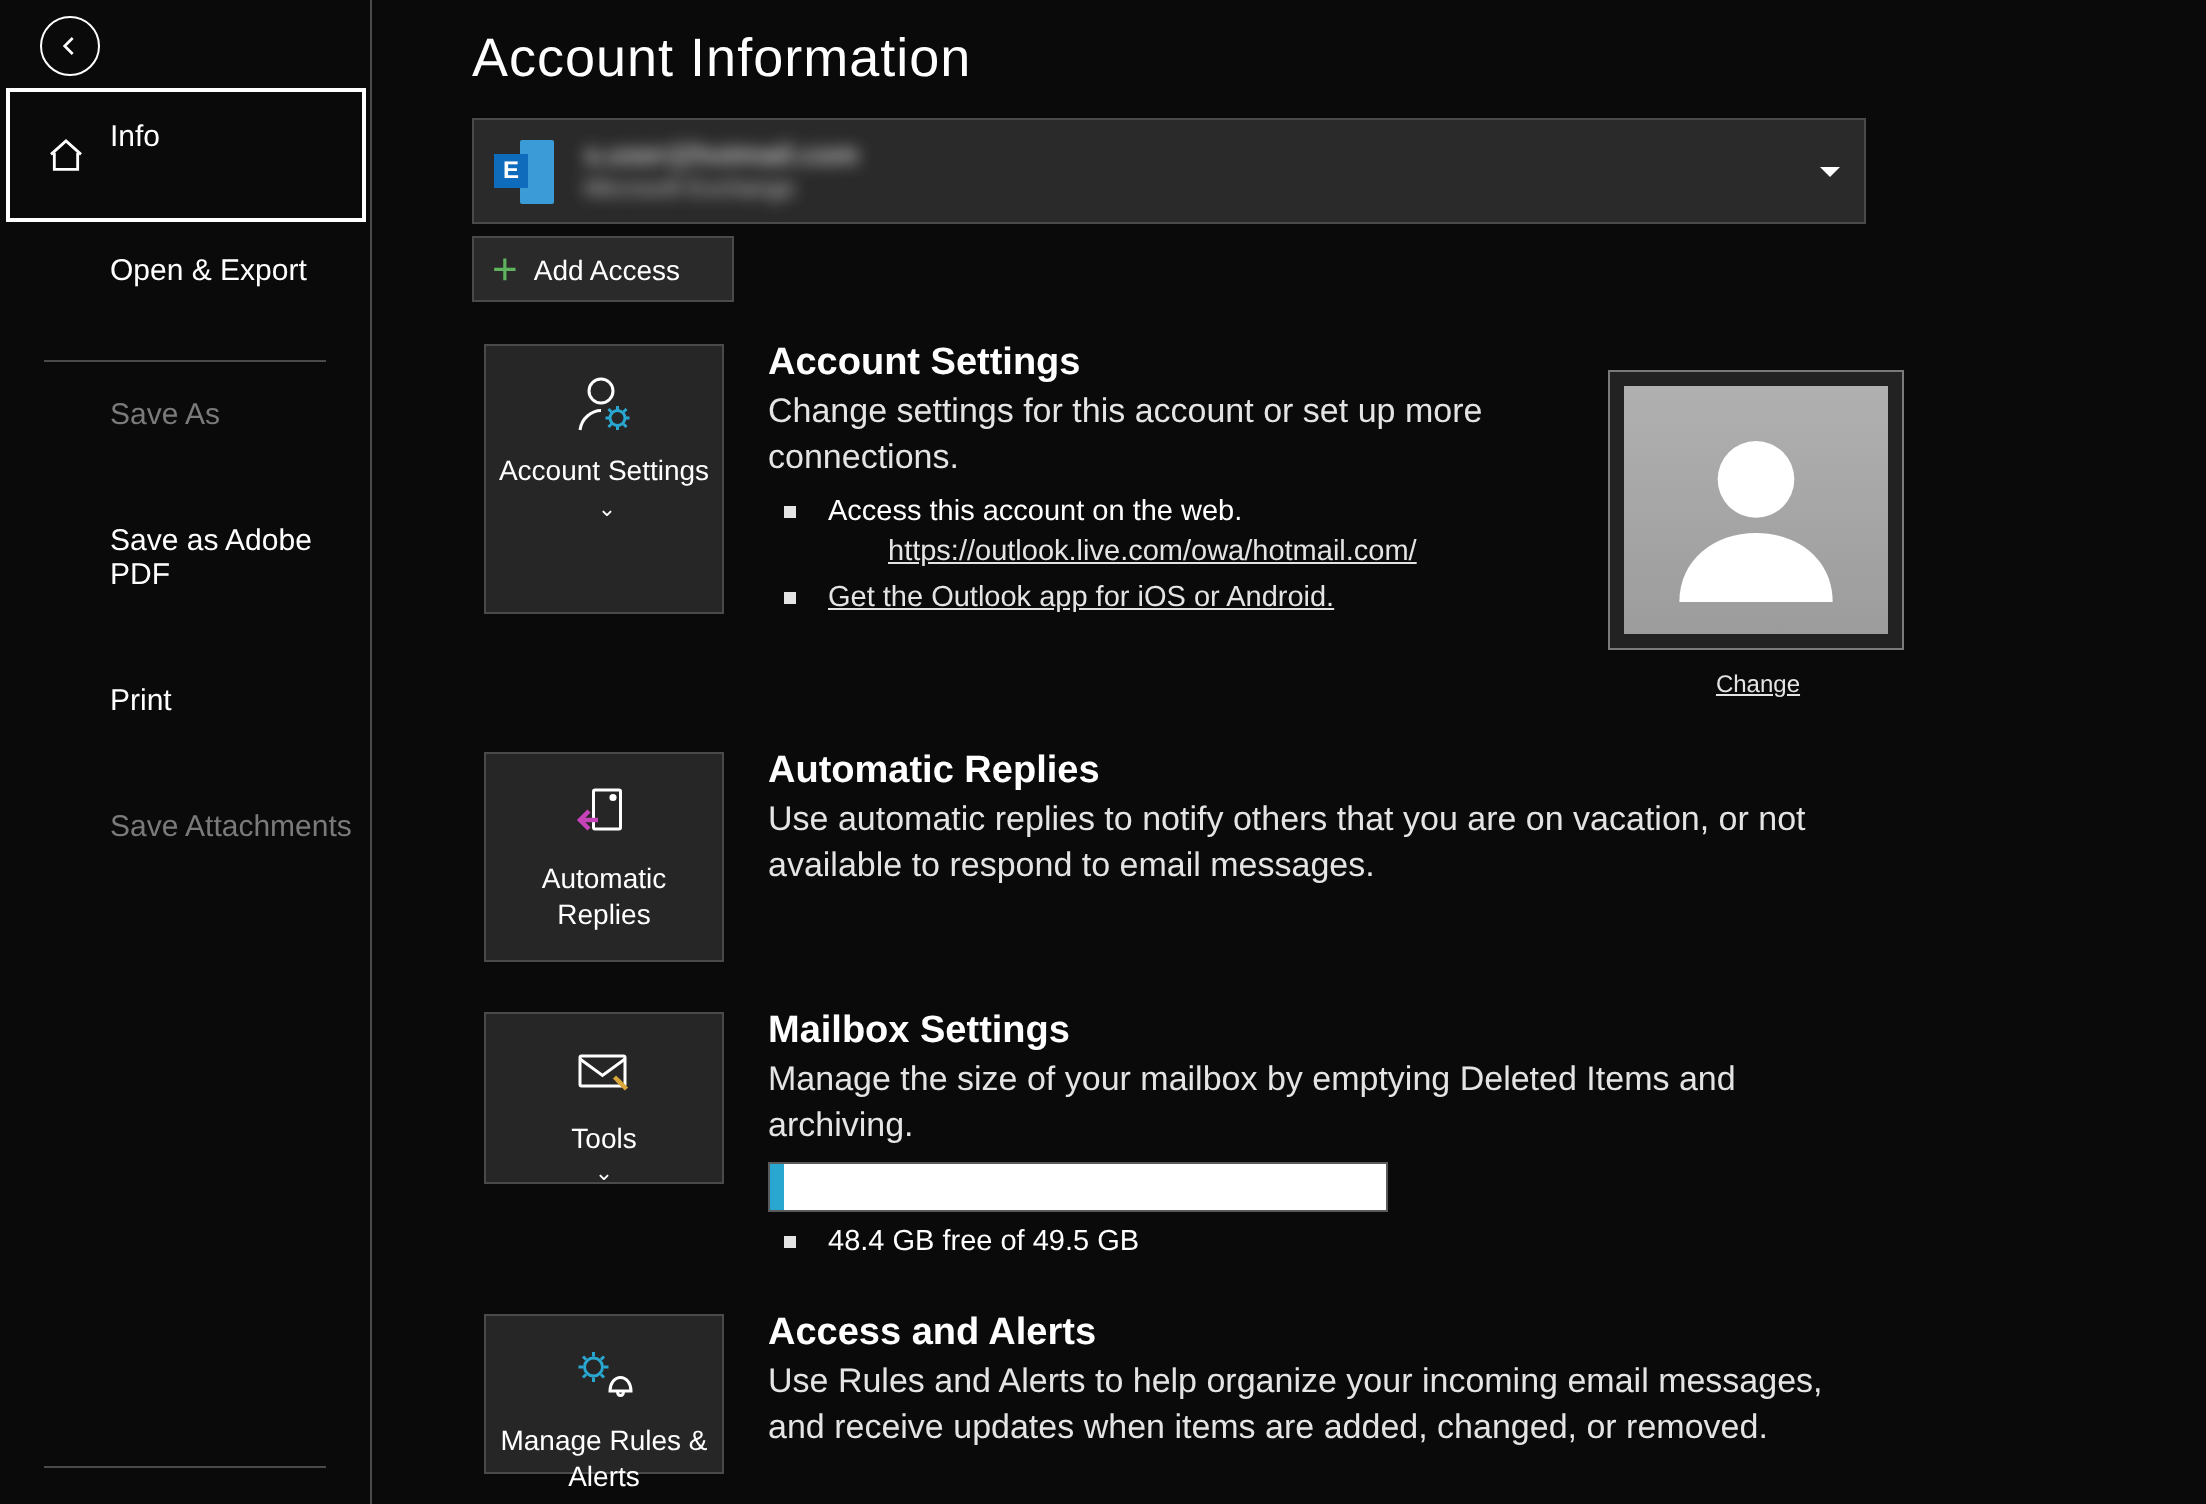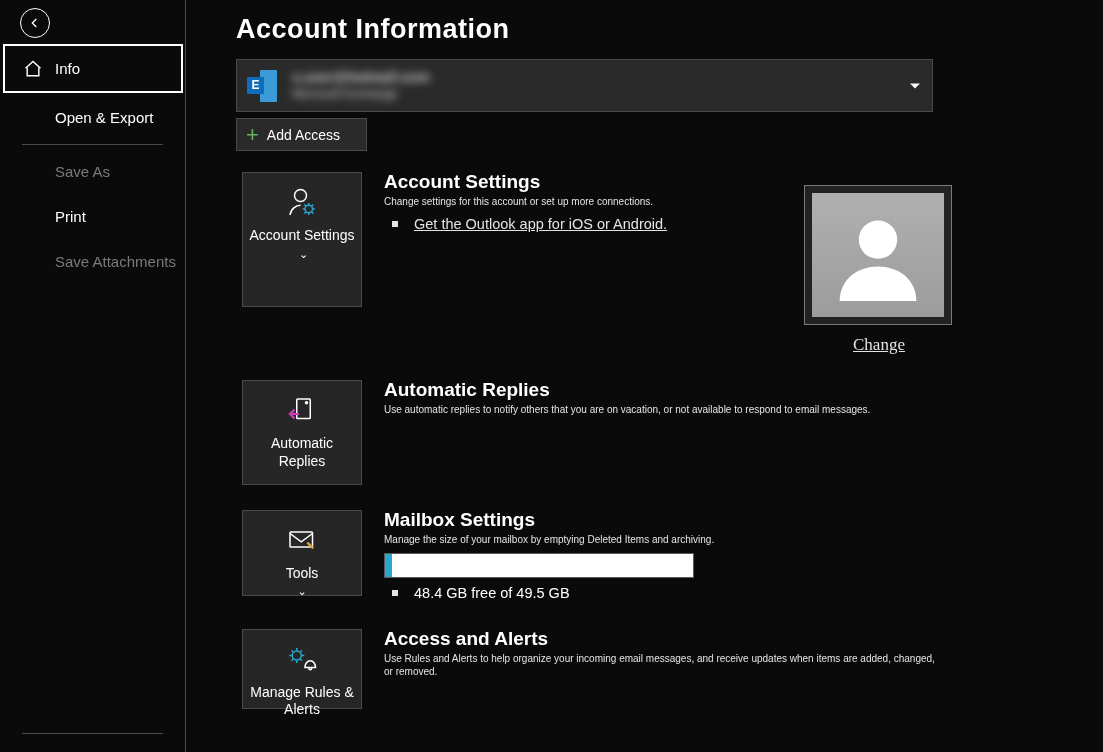--- a/index.html
+++ b/index.html
@@ -23,21 +23,21 @@
   .back-btn {
     width: 30px; height: 30px;
     border: 1.3px solid #ffffff;
     border-radius: 50%;
     margin: 8px 0 6px 20px;
     display: flex; align-items: center; justify-content: center;
     cursor: pointer;
   }
   .back-btn svg { width: 16px; height: 16px; }
   .nav-item {
-    padding: 14px 8px 14px 55px;
+    padding: 14px 8px 32px 55px;
     font-size: 15px;
     color: #ffffff;
     cursor: pointer;
   }
   .nav-item.selected {
     border: 2px solid #ffffff;
     margin: 2px 2px 2px 3px;
     padding-left: 50px;
     position: relative;
   }
@@ -56,21 +56,21 @@
     height: 1px; background: #4a4a4a;
   }
 
   
   .main {
     flex: 1;
     padding: 14px 0 0 50px;
     overflow: hidden;
   }
   .main h1 {
-    font-size: 27px; font-weight: 700; letter-spacing: .5px; margin-bottom: 14px;
+    font-size: 27px; font-weight: 400; letter-spacing: .5px; margin-bottom: 14px;
   }
 
   .account-selector {
     width: 697px; height: 53px;
     background: #2a2a2a;
     border: 1px solid #4a4a4a;
     display: flex; align-items: center;
     padding: 0 10px;
     position: relative;
     cursor: pointer;
@@ -127,21 +127,21 @@
     margin: 5px 22px 0 6px;
     cursor: pointer;
   }
   .tile svg { width: 36px; height: 36px; display: block; margin: 0 auto 6px; }
   .tile .label { display: block; }
   .tile .chevron { display: inline-block; margin-left: 3px; font-size: 11px; }
   .tile .chevron-below { display: block; font-size: 11px; margin-top: 2px; }
 
   .section-body { flex: 1; padding-top: 4px; max-width: 560px; }
   .section-body h2 { font-size: 19px; font-weight: 600; }
-  .section-body .desc { font-size: 10px; color: #e4e4e4; margin-top: 2px; line-height: 1.35; }
+  .section-body .desc { font-size: 17px; color: #e4e4e4; margin-top: 2px; line-height: 1.35; }
   ul.bullets { list-style: none; margin-top: 4px; }
   ul.bullets li { position: relative; padding-left: 30px; font-size: 14.5px; line-height: 1.55; }
   ul.bullets li::before {
     content: ""; position: absolute; left: 8px; top: 8px;
     width: 6px; height: 6px; background: #e4e4e4;
   }
   ul.bullets li a, .change-link { color: #e4e4e4; text-decoration: underline; cursor: pointer; }
   ul.bullets li .indent { display: block; padding-left: 30px; margin-top: -2px; }
 
   .profile-col {
@@ -151,21 +151,21 @@
   .profile-col .frame {
     width: 148px; height: 140px;
     border: 1px solid #7a7a7a; padding: 7px; background: #222;
   }
   .profile-col .inner {
     width: 100%; height: 100%;
     background: #a8a8a8 linear-gradient(#b0b0b0,#9c9c9c);
     display: flex; align-items: center; justify-content: center;
   }
   .profile-col .inner svg { width: 92px; height: 92px; }
-  .profile-col .change-link { display: inline-block; margin-top: 10px; font-size: 17px; font-family: Liberation Serif, serif; }
+  .profile-col .change-link { display: inline-block; margin-top: 10px; font-size: 12px; }
 
   .progress {
     width: 310px; height: 25px;
     background: #ffffff;
     border: 1px solid #5a5a5a;
     margin-top: 6px;
     position: relative;
   }
   .progress .fill {
     position: absolute; left: 0; top: 0; bottom: 0;
@@ -192,20 +192,23 @@
         <path d="M5 10v10h14V10"></path>
     </svg>
     <span>Info</span>
   </div>
   <div class="nav-item">
     <span>Open &amp; Export</span>
   </div>
   <div class="nav-divider"></div>
   <div class="nav-item disabled">
     <span>Save As</span>
+  </div>
+  <div class="nav-item">
+    <span>Save as Adobe PDF</span>
   </div>
   <div class="nav-item">
     <span>Print</span>
   </div>
   <div class="nav-item disabled">
     <span>Save Attachments</span>
   </div>
   <div class="bottom-divider"></div>
 </div>
 
@@ -239,20 +242,24 @@
       </svg>
       <span class="label">
         <span>Account Settings</span><span class="chevron">⌄</span>
       </span>
     </div>
     <div class="section-body">
       <h2>Account Settings</h2>
       <div class="desc">Change settings for this account or set up more connections.</div>
       <ul class="bullets">
         <li>
+          <span>Access this account on the web.</span>
+          <span class="indent"><a>https://outlook.live.com/owa/hotmail.com/</a></span>
+        </li>
+        <li>
           <a>Get the Outlook app for iOS or Android.</a>
         </li>
       </ul>
     </div>
     <div class="profile-col">
       <div class="frame">
         <div class="inner">
           <svg viewBox="0 0 48 48" fill="#ffffff">
             <circle cx="24" cy="16" r="10"></circle>
             <path d="M4 48c0-11 9-18 20-18s20 7 20 18z"></path>

